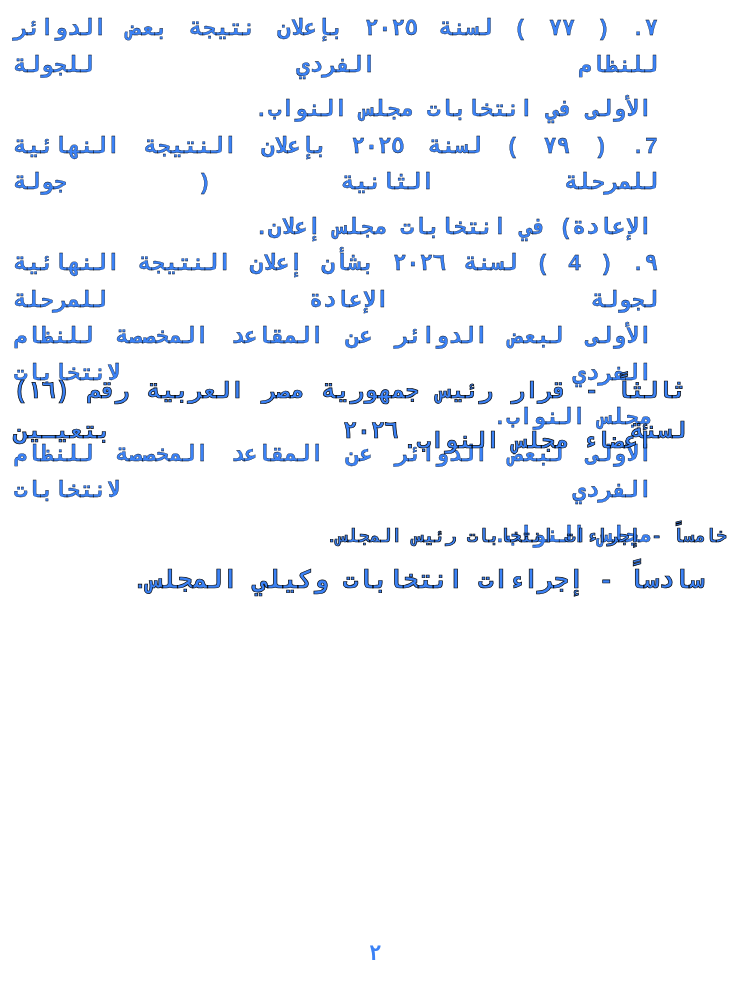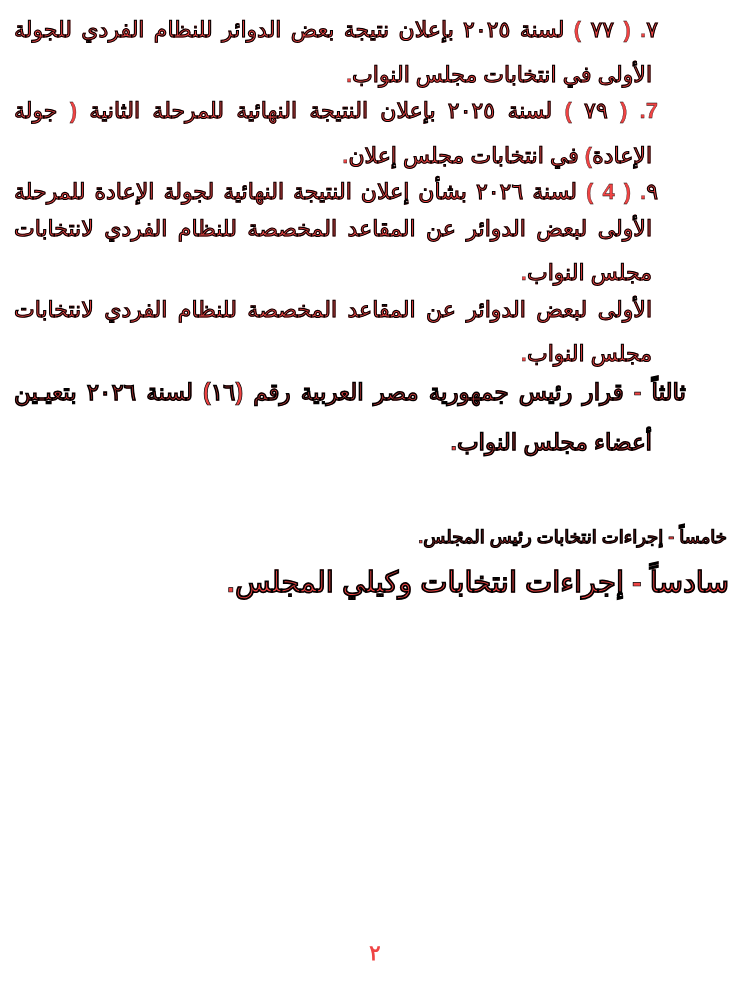--- a/index.html
+++ b/index.html
@@ -3,22 +3,22 @@
 <meta charset="utf-8">
 <style>
   html, body { margin: 0; padding: 0; background: #e8e8e8; }
   .page {
     position: relative;
     width: 750px;
     height: 984px;
     margin: 0 auto;
     background: #ffffff;
     direction: rtl;
-    font-family: Liberation Sans, sans-serif;
-    color: #ef4444;
+    font-family: Liberation Mono, monospace;
+    color: #3b82f6;
     overflow: hidden;
   }
   
   .decision-list {
     position: absolute;
     top: 12px;
     right: 92px;
     left: 14px;
     font-size: 22px;
     font-weight: bold;
@@ -61,21 +61,21 @@
     text-align: justify;
     text-align-last: justify;
   }
   .heading-third-l2 {
     top: 422px;
     right: 98px;
     font-size: 23px;
   }
   .heading-fourth { top: 467px; right: 17px; font-size: 25px; }
   .heading-fifth  { top: 517px; right: 23px; font-size: 18px; }
-  .heading-sixth  { top: 562px; right: 21px; font-size: 29px; }
+  .heading-sixth  { top: 562px; right: 46px; font-size: 25px; }
   
   .page-number {
     position: absolute;
     top: 941px;
     left: 0;
     right: 0;
     text-align: center;
     font-size: 21px;
     font-weight: bold;
   }

